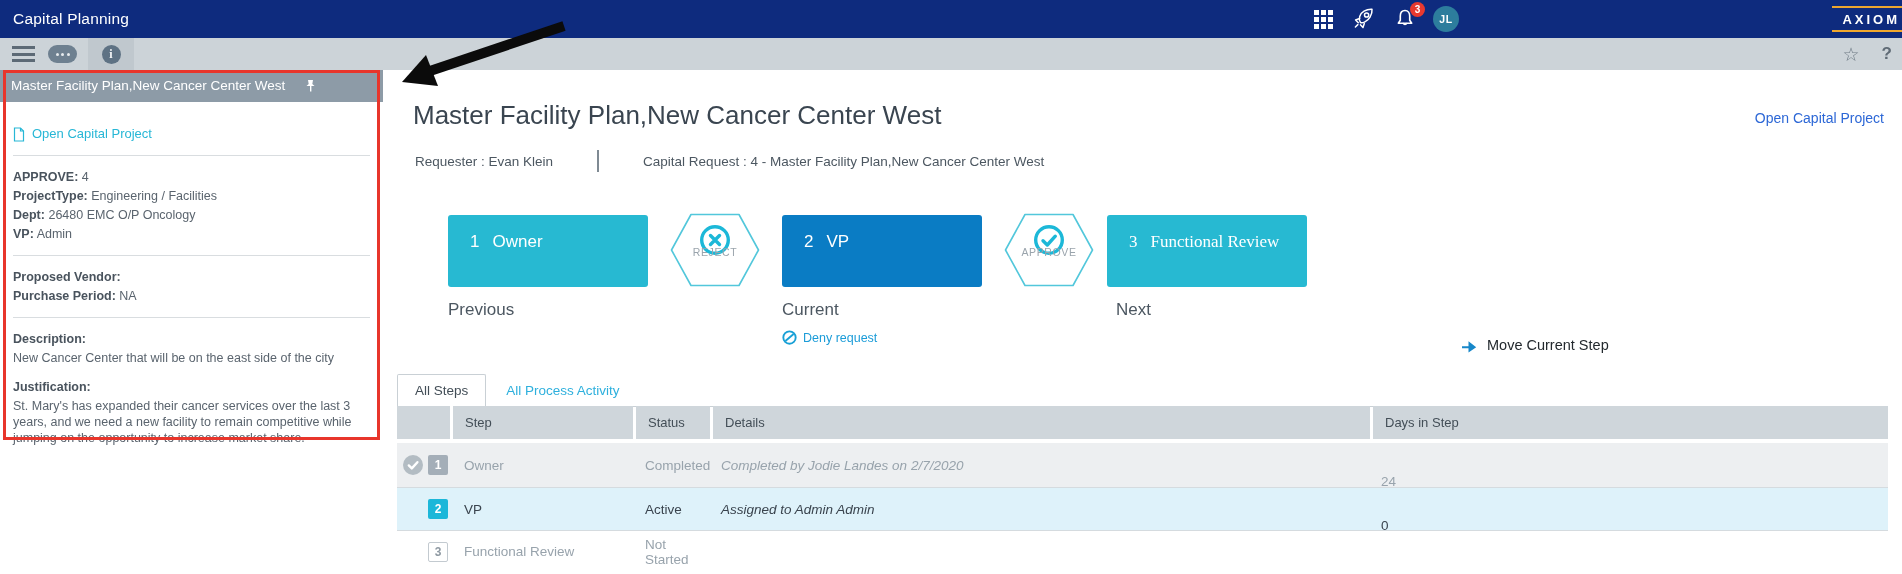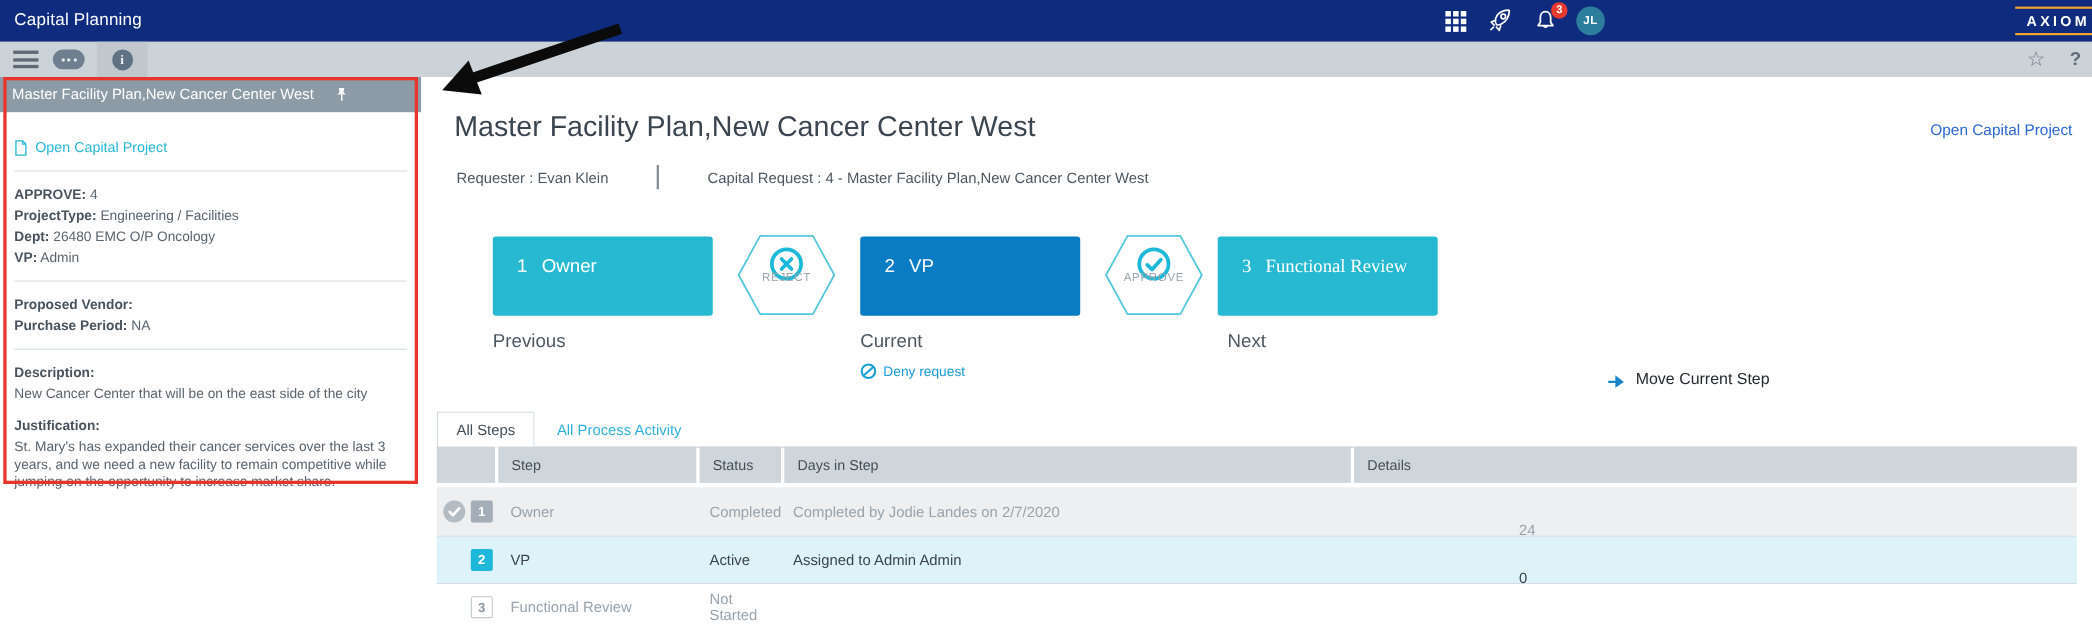--- a/index.html
+++ b/index.html
@@ -88,21 +88,21 @@
   
   .tbl { position:absolute; left:14px; top:336px; right:14px; }
   .thead { display:flex; gap:3px; height:33px; margin-bottom:4px; }
   .th { background:#cfd6db; color:#434e57; font-size:13px; padding:9px 0 0 12px; }
   .th0 { width:53px; } .th1 { width:180px; } .th2 { width:74px; } .th3 { width:657px; } .th4 { flex:1; }
   .trow { display:flex; align-items:center; }
   .r0 { height:45px; background:#edeff1; color:#98a3ac; border-bottom:1px solid #d5dbdf; }
   .r1 { height:43px; background:#def2fa; color:#3a444e; border-bottom:1px solid #d5dbdf; }
   .r2 { height:41px; background:#fff; color:#98a3ac; }
   .td0 { width:55px; position:relative; height:100%; } .td1 { width:181px; padding-left:12px; }
-  .td2 { width:76px; padding-left:12px; } .td3 { width:660px; padding-left:12px; }
+  .td2 { width:76px; padding-left:12px; } .td3 { width:660px; padding-left:12px;font-style:italic; }
   .td4 { flex:1; padding-left:12px;margin-top:32px; }
   .trow { font-size:13.5px; cursor:pointer; }
   .chk { position:absolute; left:5px; top:50%; margin-top:-11px; }
   .nbadge { position:absolute; left:31px; top:50%; margin-top:-10px; width:20px; height:20px; border-radius:2px;
             font-size:12px; font-weight:bold; text-align:center; line-height:20px; }
   .nb-done { background:#a4aeb8; color:#fff; }
   .nb-cur  { background:#1cb7d9; color:#fff; }
   .nb-next { background:#fff; border:1px solid #c3cad0; color:#8e99a2; line-height:18px; }
 </style>
 </head>
@@ -277,22 +277,22 @@
   <div class="tabs">
     <div class="tab-active">All Steps</div>
     <div class="tab-link">All Process Activity</div>
   </div>
 
   <div class="tbl">
     <div class="thead">
       <div class="th th0"></div>
       <div class="th th1">Step</div>
       <div class="th th2">Status</div>
+      <div class="th th3">Details</div>
       <div class="th th4">Days in Step</div>
-      <div class="th th3">Details</div>
     </div>
 
     <div class="trow r0">
       <div class="td0">
         <svg class="chk" width="22" height="22" viewBox="0 0 22 22">
           <circle cx="11" cy="11" r="10" fill="#b3bcc3"></circle>
           <path d="M6.8 11.4 L9.8 14.4 L15.4 8.2" fill="none" stroke="#fff" stroke-width="2.4" stroke-linecap="round" stroke-linejoin="round"></path>
         </svg>
         <span class="nbadge nb-done">1</span>
       </div>

